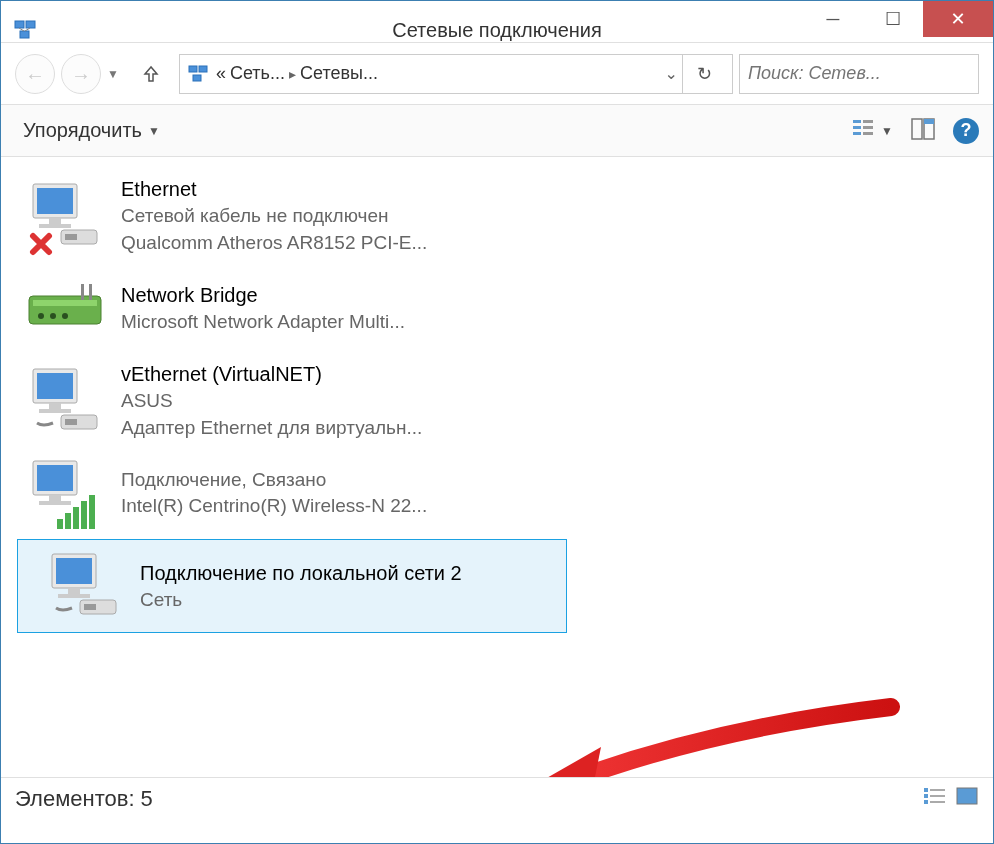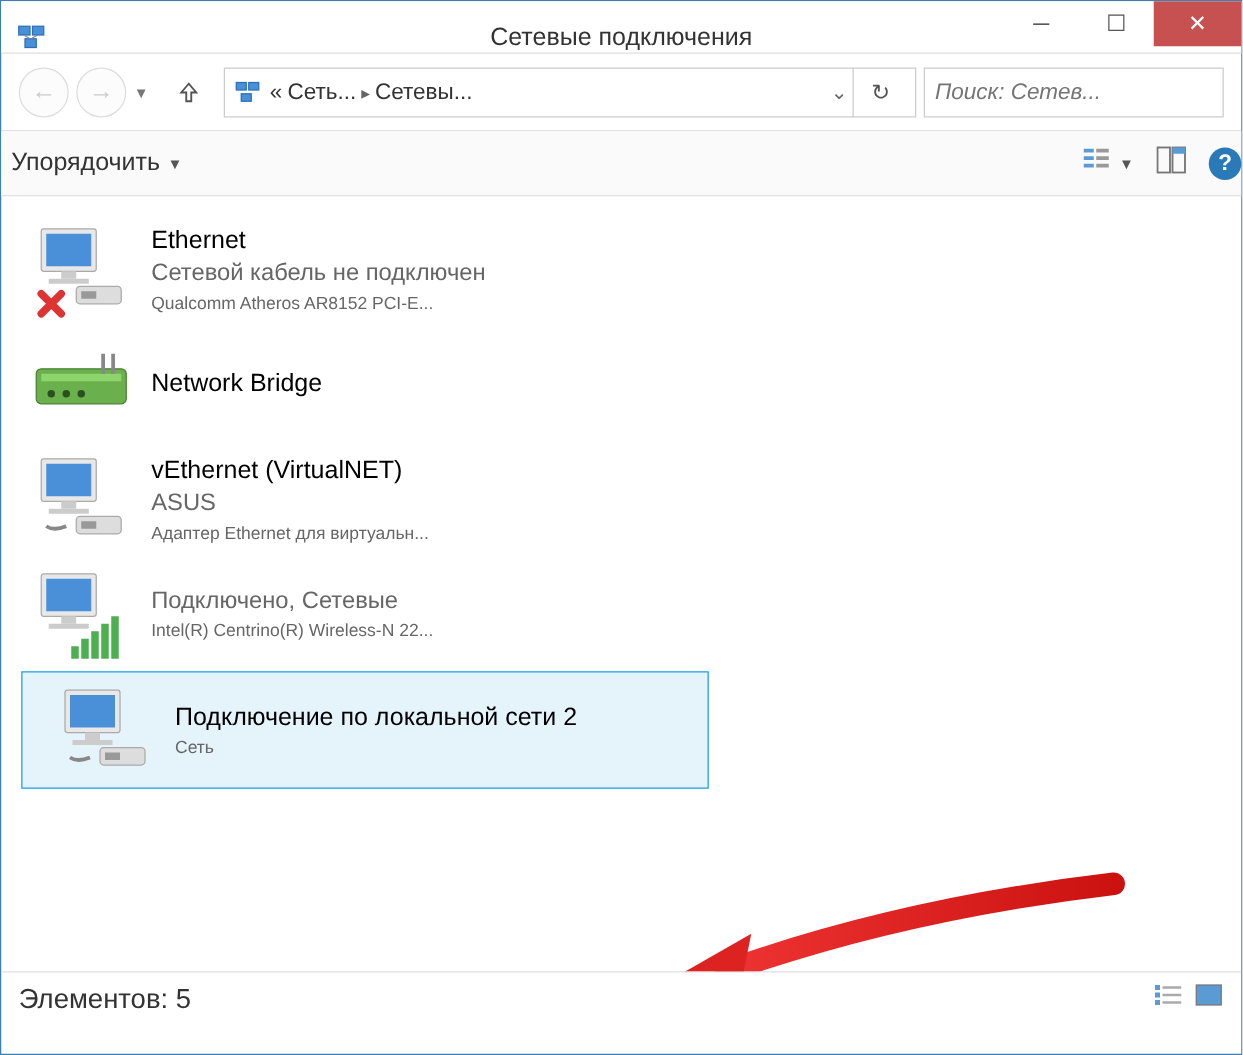--- a/index.html
+++ b/index.html
@@ -25,40 +25,40 @@
     .breadcrumb-icon svg { width: 20px; height: 20px; }
     .breadcrumb-sep { color: #666; font-size: 14px; padding: 0 2px; }
     .breadcrumb-item { color: #333; font-size: 18px; padding: 0 2px; white-space: nowrap; }
     .breadcrumb-dd { margin-left: auto; color: #666; padding: 4px; }
     .refresh-btn { width: 44px; height: 40px; border-left: 1px solid #ccc; display: flex; align-items: center; justify-content: center; color: #555; font-size: 18px; }
     .search-box { width: 240px; height: 40px; border: 1px solid #ccc; display: flex; align-items: center; padding: 0 8px; gap: 16px; }
     .search-input { flex: 1; border: none; outline: none; font-size: 18px; color: #999; font-style: italic; background: transparent; }
     .search-icon { color: #666; font-size: 16px; }
     
     
-    .toolbar { height: 52px; padding: 0 0; display: flex; align-items: center; border-bottom: 1px solid #e0e0e0; background: #fafafa; }
+    .toolbar { height: 52px; padding: 0 14px; display: flex; align-items: center; border-bottom: 1px solid #e0e0e0; background: #fafafa; }
     .organize { display: flex; align-items: center; color: #333; font-size: 20px; padding: 6px 8px; }
     .organize .dd { font-size: 12px; margin-left: 6px; color: #555; }
     .toolbar-right { margin-left: auto; display: flex; align-items: center; gap: 18px; }
     .view-btns { display: flex; align-items: center; gap: 6px; }
     .view-icon-btn svg { width: 24px; height: 24px; }
     .view-dd { font-size: 12px; color: #555; }
     .view-icon2 svg { width: 24px; height: 24px; }
     .help-btn { width: 26px; height: 26px; border-radius: 50%; background: #2a7ab9; color: #fff; display: flex; align-items: center; justify-content: center; font-size: 18px; font-weight: bold; }
     
     
     .content { padding: 12px 16px; height: 620px; overflow: hidden; position: relative; }
     .conn-item { display: flex; padding: 6px 8px; gap: 16px; align-items: center; width: 550px; }
     .conn-item.selected { border: 1px solid #1ba1e2; background: #e5f3fb; padding-left: 26px; }
     .conn-icon { width: 80px; height: 80px; position: relative; flex-shrink: 0; }
     .conn-icon svg { width: 80px; height: 80px; }
     .conn-text { flex: 1; min-width: 0; }
     .conn-name { font-size: 20px; color: #000; line-height: 1.4; }
     .conn-status { font-size: 19px; color: #666; line-height: 1.4; }
-    .conn-adapter { font-size: 14px; color: #666; line-height: 1.4; }
+    .conn-adapter { font-size: 19px; color: #666; line-height: 1.4; }
     
     
     .arrow-svg { position: absolute; top: 540px; left: 520px; width: 380px; height: 200px; pointer-events: none; }
     
     
     .statusbar { height: 42px; border-top: 1px solid #e0e0e0; padding: 0 14px; display: flex; align-items: center; font-size: 22px; color: #333; }
     .statusbar-right { margin-left: auto; display: flex; gap: 8px; }
     .sb-icon svg { width: 24px; height: 20px; }
     
     
@@ -170,20 +170,21 @@
               <rect x="4" y="28" width="72" height="28" rx="4" fill="#6ab04c" stroke="#4a8030"></rect>
               <rect x="8" y="32" width="64" height="6" fill="#8ed46c"></rect>
               <circle cx="16" cy="48" r="3" fill="#2a5020"></circle>
               <circle cx="28" cy="48" r="3" fill="#2a5020"></circle>
               <circle cx="40" cy="48" r="3" fill="#2a5020"></circle>
               <rect x="56" y="16" width="3" height="16" fill="#888"></rect>
               <rect x="64" y="16" width="3" height="16" fill="#888"></rect>
             </svg></div>
           <div class="conn-text">
             <div class="conn-name">Network Bridge</div>
+            <div class="conn-adapter">Microsoft Network Adapter Multi...</div>
           </div>
         </div>
         <div class="conn-item">
           <div class="conn-icon"><svg viewBox="0 0 80 80">
               <rect x="8" y="8" width="44" height="34" rx="2" fill="#e8e8e8" stroke="#aaa"></rect>
               <rect x="12" y="12" width="36" height="26" fill="#4a90d9"></rect>
               <rect x="24" y="42" width="12" height="6" fill="#ccc"></rect>
               <rect x="14" y="48" width="32" height="4" fill="#ccc"></rect>
               <rect x="36" y="54" width="36" height="14" rx="3" fill="#ddd" stroke="#aaa"></rect>
               <rect x="40" y="58" width="12" height="6" fill="#999"></rect>
@@ -201,21 +202,21 @@
               <rect x="12" y="12" width="36" height="26" fill="#4a90d9"></rect>
               <rect x="24" y="42" width="12" height="6" fill="#ccc"></rect>
               <rect x="14" y="48" width="32" height="4" fill="#ccc"></rect>
               <rect x="32" y="66" width="6" height="10" fill="#4caf50"></rect>
               <rect x="40" y="60" width="6" height="16" fill="#4caf50"></rect>
               <rect x="48" y="54" width="6" height="22" fill="#4caf50"></rect>
               <rect x="56" y="48" width="6" height="28" fill="#4caf50"></rect>
               <rect x="64" y="42" width="6" height="34" fill="#4caf50"></rect>
             </svg></div>
           <div class="conn-text">
-            <div class="conn-status">Подключено, Сетевые</div>
+            <div class="conn-status">Подключение, Связано</div>
             <div class="conn-adapter">Intel(R) Centrino(R) Wireless-N 22...</div>
           </div>
         </div>
         <div class="conn-item selected">
           <div class="conn-icon"><svg viewBox="0 0 80 80">
               <rect x="8" y="8" width="44" height="34" rx="2" fill="#e8e8e8" stroke="#aaa"></rect>
               <rect x="12" y="12" width="36" height="26" fill="#4a90d9"></rect>
               <rect x="24" y="42" width="12" height="6" fill="#ccc"></rect>
               <rect x="14" y="48" width="32" height="4" fill="#ccc"></rect>
               <rect x="36" y="54" width="36" height="14" rx="3" fill="#ddd" stroke="#aaa"></rect>

